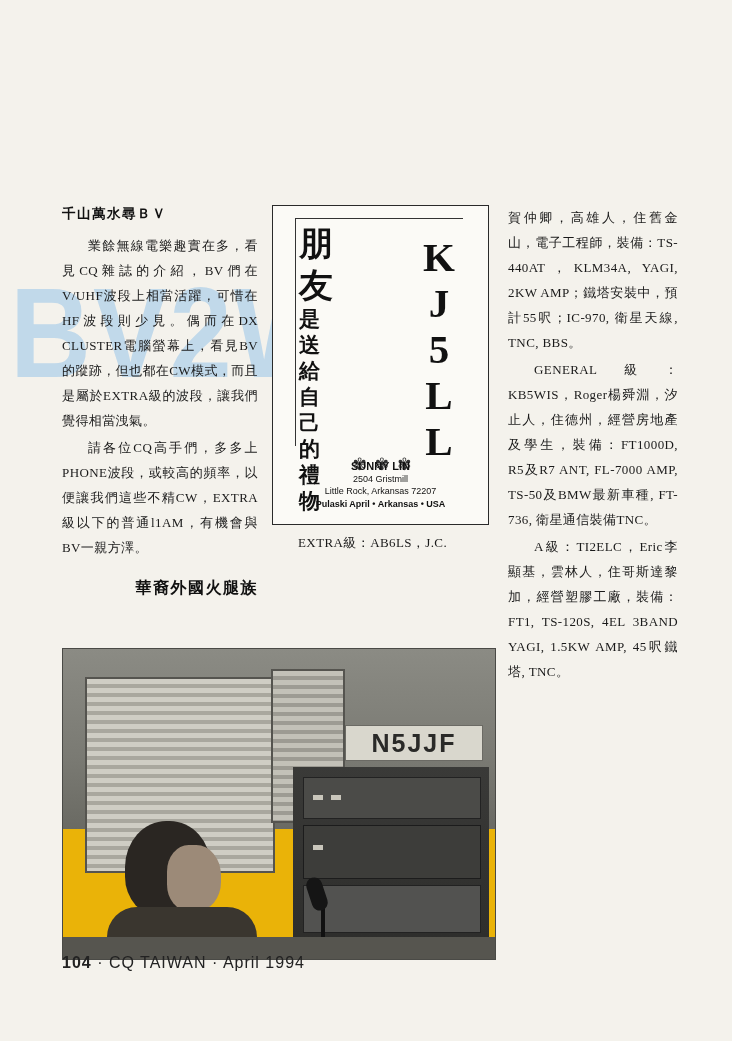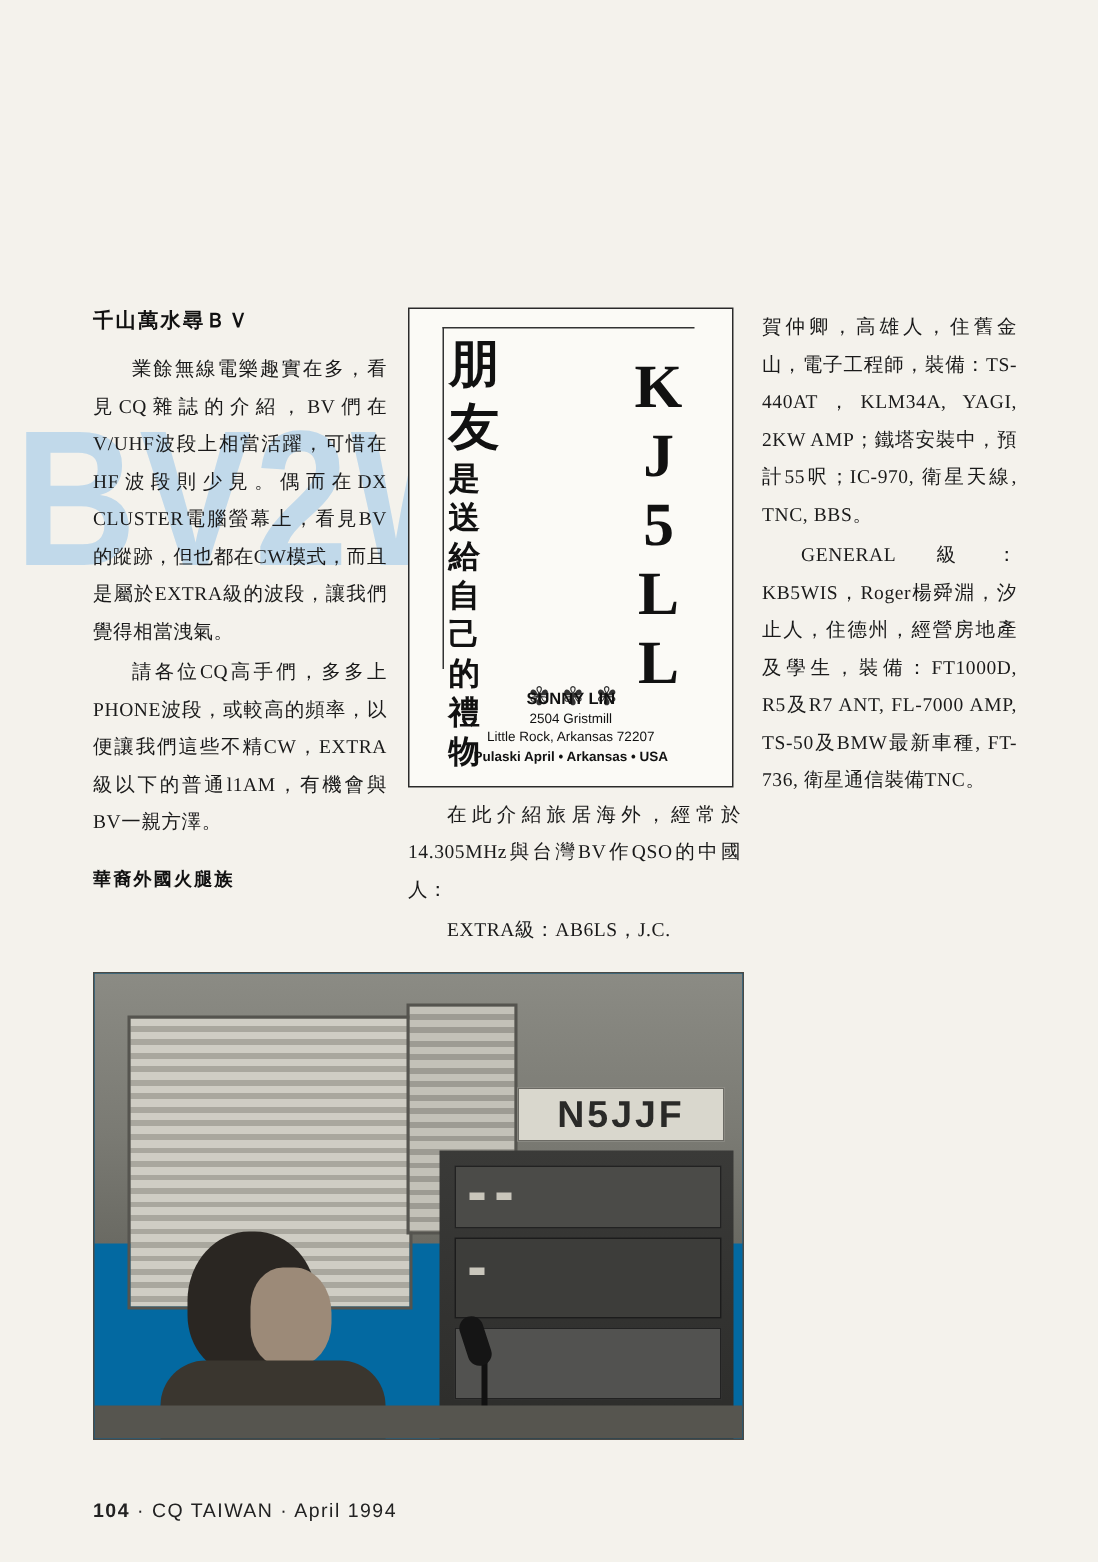--- a/index.html
+++ b/index.html
@@ -61,25 +61,26 @@
   }
 
   .heading {
     font-size: 13.5px;
     font-weight: bold;
     letter-spacing: 1.5px;
     margin: 0 0 10px 0;
     color: #111;
   }
   .heading2 {
-    font-size: 12px;
+    font-size: 16px;
     font-weight: bold;
     letter-spacing: 1.5px;
     margin: 18px 0 8px 0;
     color: #111;
+    text-align: right;
   }
 
   p.body {
     margin: 0 0 2px 0;
     font-size: 13px;
     line-height: 25px;
     text-align: justify;
     letter-spacing: 0.4px;
     text-indent: 26px;
   }
@@ -173,21 +174,21 @@
   .qsl-addr .name { font-weight: bold; font-size: 11px; }
   .qsl-addr .county { font-weight: bold; }
 
   
   .photo {
     position: absolute;
     left: 62px;
     top: 648px;
     width: 432px;
     height: 310px;
-    background: #0369a1;
+    background: #eab308;
     overflow: hidden;
     border: 1px solid #4a4a46;
   }
   .ph-wall {
     position: absolute; left: 0; top: 0; right: 0; height: 58%;
     background: linear-gradient(180deg,#8b8b84 0%, #7a7a73 60%, #6a6a63 100%);
   }
   .ph-blinds {
     position: absolute;
     left: 22px; top: 28px;
@@ -271,23 +272,23 @@
   .ph-desk {
     position: absolute;
     left: 0; bottom: 0; width: 100%; height: 22px;
     background: #56554f;
   }
 
   
   .footer {
     position: absolute;
     left: 62px;
-    top: 999px;
+    top: 954px;
     font-family: "Liberation Sans", sans-serif;
-    font-size: 13px;
+    font-size: 16px;
     letter-spacing: 1px;
     color: #222;
   }
   .footer .pg { font-weight: bold; }
 
   
   .endmark {
     display: inline-block;
     width: 11px;
     height: 11px;
@@ -338,27 +339,27 @@
       <div class="qsl-addr">
         <div class="name">SUNNY LIN</div>
         <div>2504 Gristmill</div>
         <div>Little Rock, Arkansas 72207</div>
         <div class="county">Pulaski April  •  Arkansas  •  USA</div>
       </div>
     </div>
   </div>
 
   <div class="col-mid" style="top:530px;">
-    <p class="body">在此介紹旅居海外，經常於14.305MHz與台灣BV作QSO的中國人：</p>
     <p class="body">EXTRA級：AB6LS，J.C.</p>
   </div>
 
   <div class="col-right">
     <p class="body noindent">賀仲卿，高雄人，住舊金山，電子工程師，裝備：TS-440AT，KLM34A, YAGI, 2KW AMP；鐵塔安裝中，預計55呎；IC-970, 衛星天線, TNC, BBS。</p>
     <p class="body">GENERAL級：KB5WIS，Roger楊舜淵，汐止人，住德州，經營房地產及學生，裝備：FT1000D, R5及R7 ANT, FL-7000 AMP, TS-50及BMW最新車種, FT-736, 衛星通信裝備TNC。</p>
+    <p class="body">A級：TI2ELC，Eric李顯基，雲林人，住哥斯達黎加，經營塑膠工廠，裝備：FT1, TS-120S, 4EL 3BAND YAGI, 1.5KW AMP, 45呎鐵塔, TNC。</p>
   </div>
 
   <div class="photo">
     <div class="ph-wall"></div>
     <div class="ph-blinds"></div>
     <div class="ph-blinds2"></div>
     <div class="ph-banner">N5JJF</div>
     <div class="ph-rack"></div>
     <div class="ph-rig1"></div>
     <div class="ph-rig2"></div>

